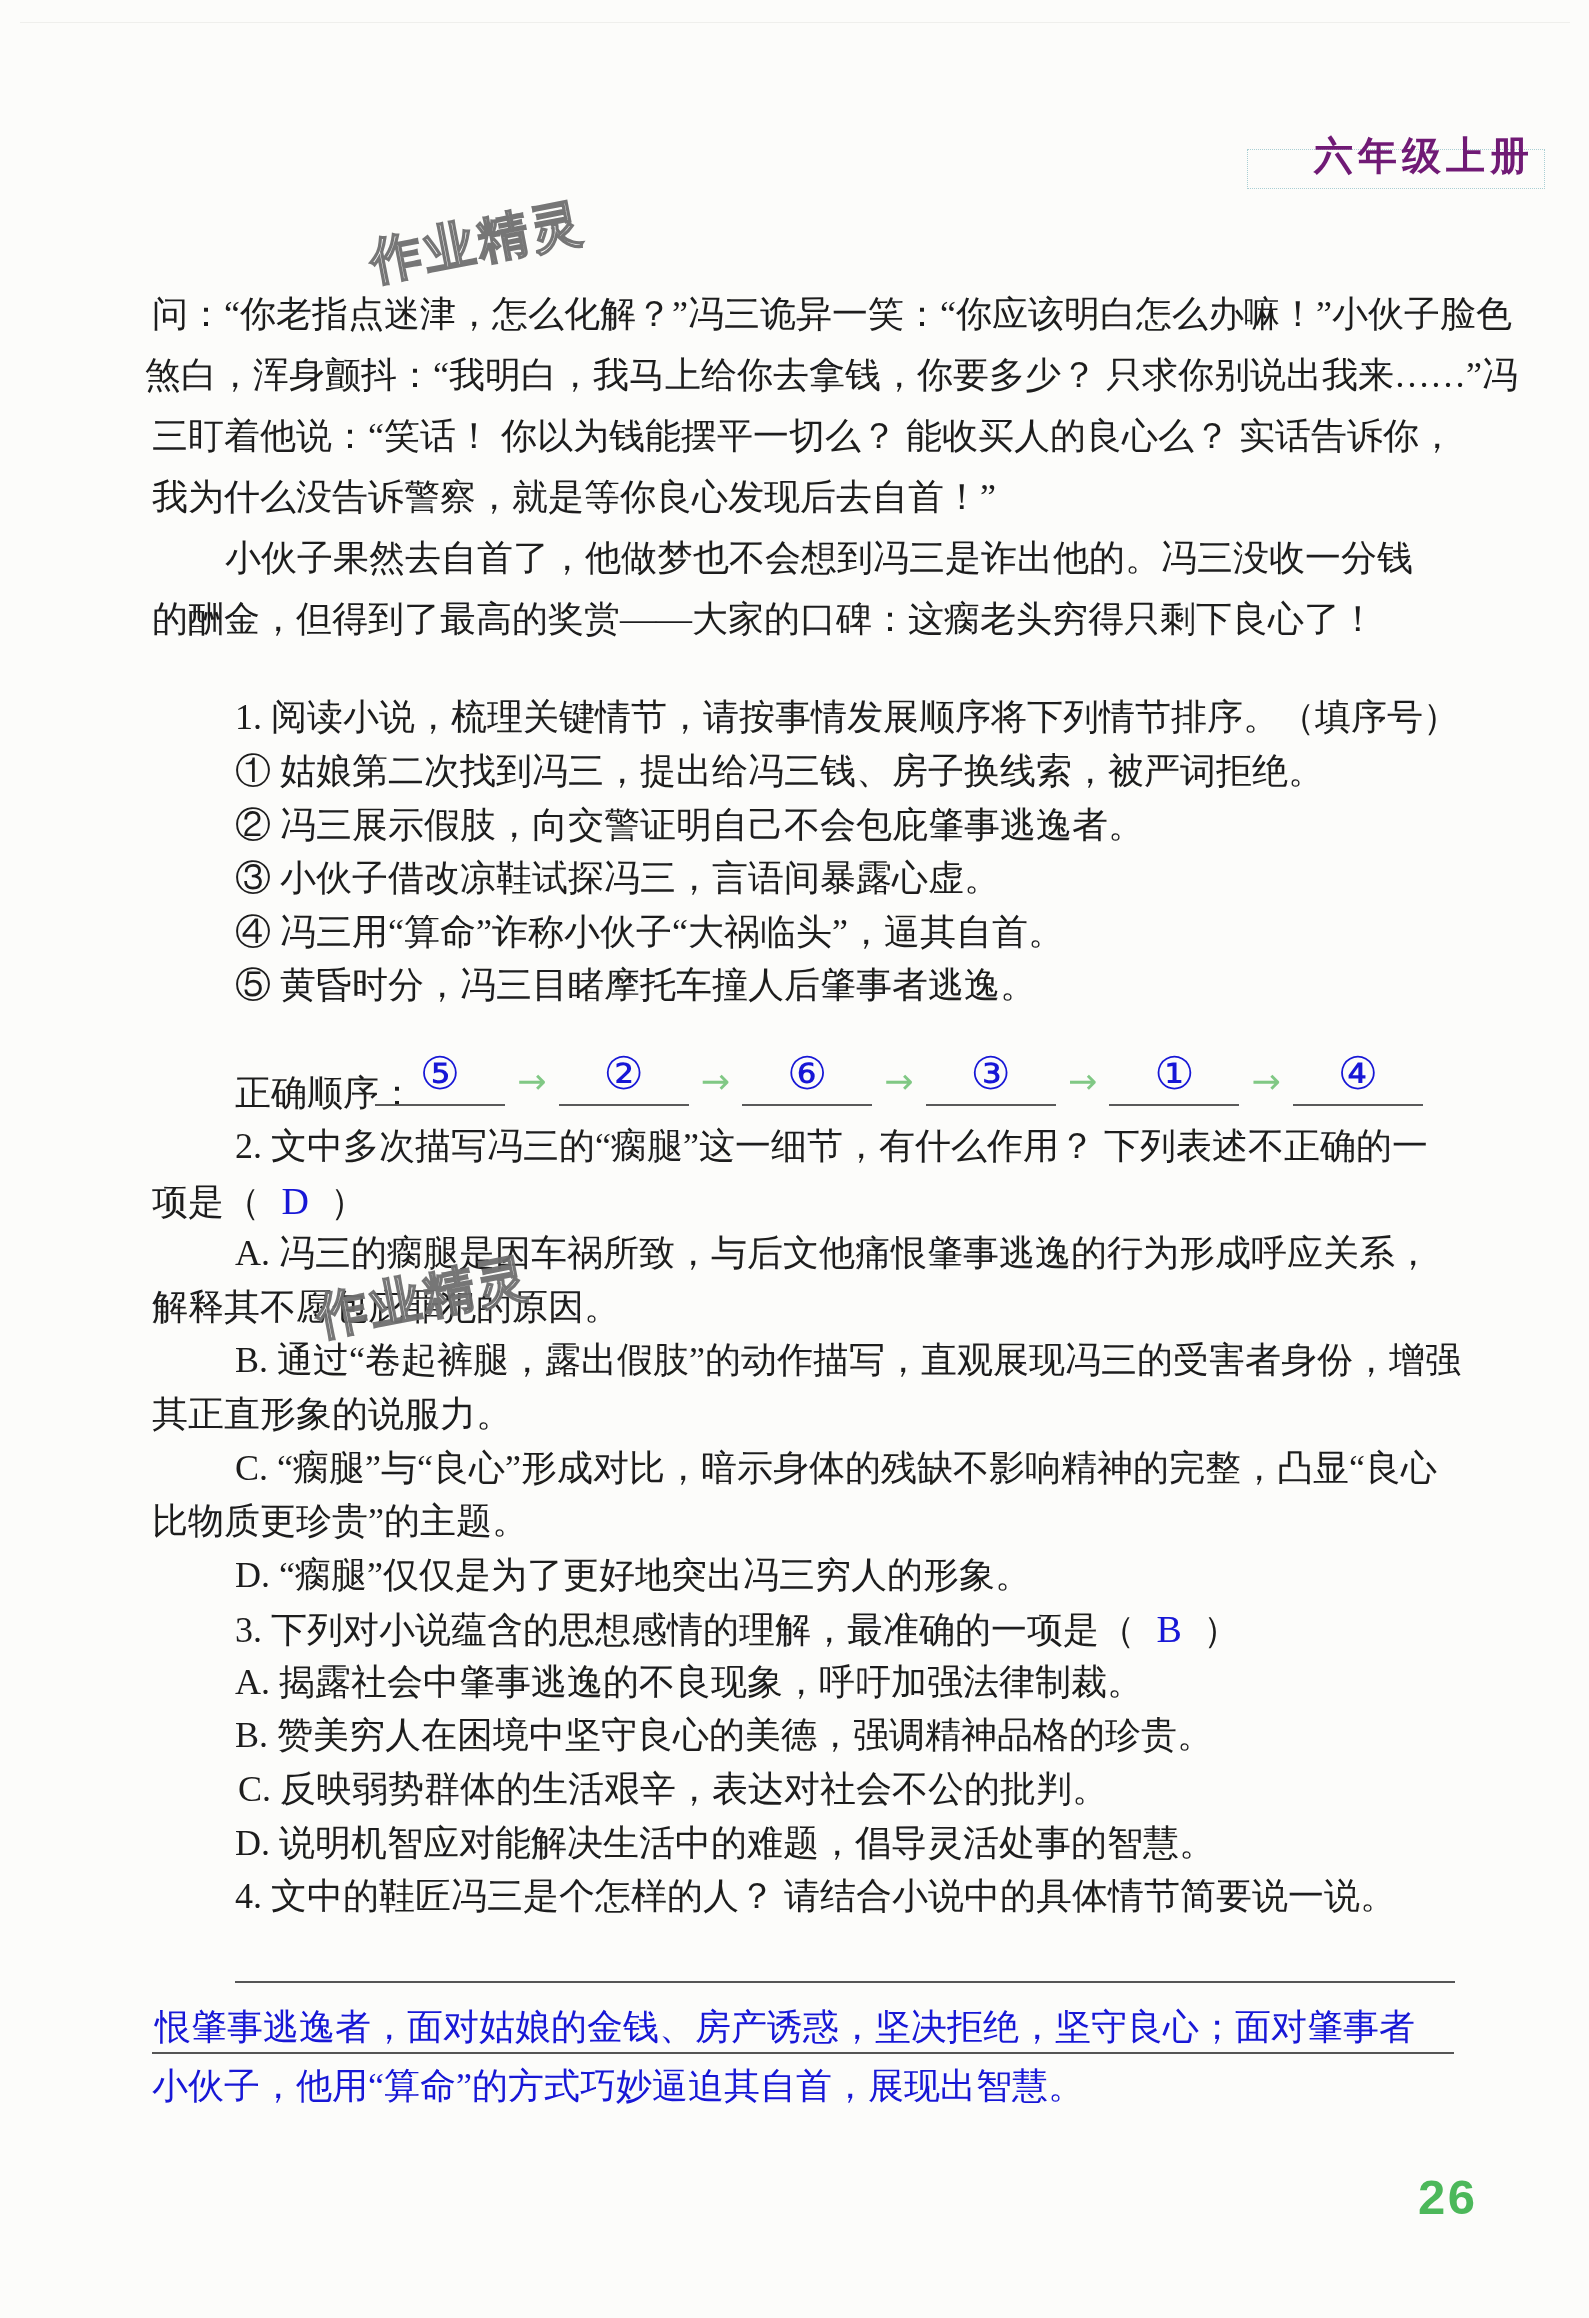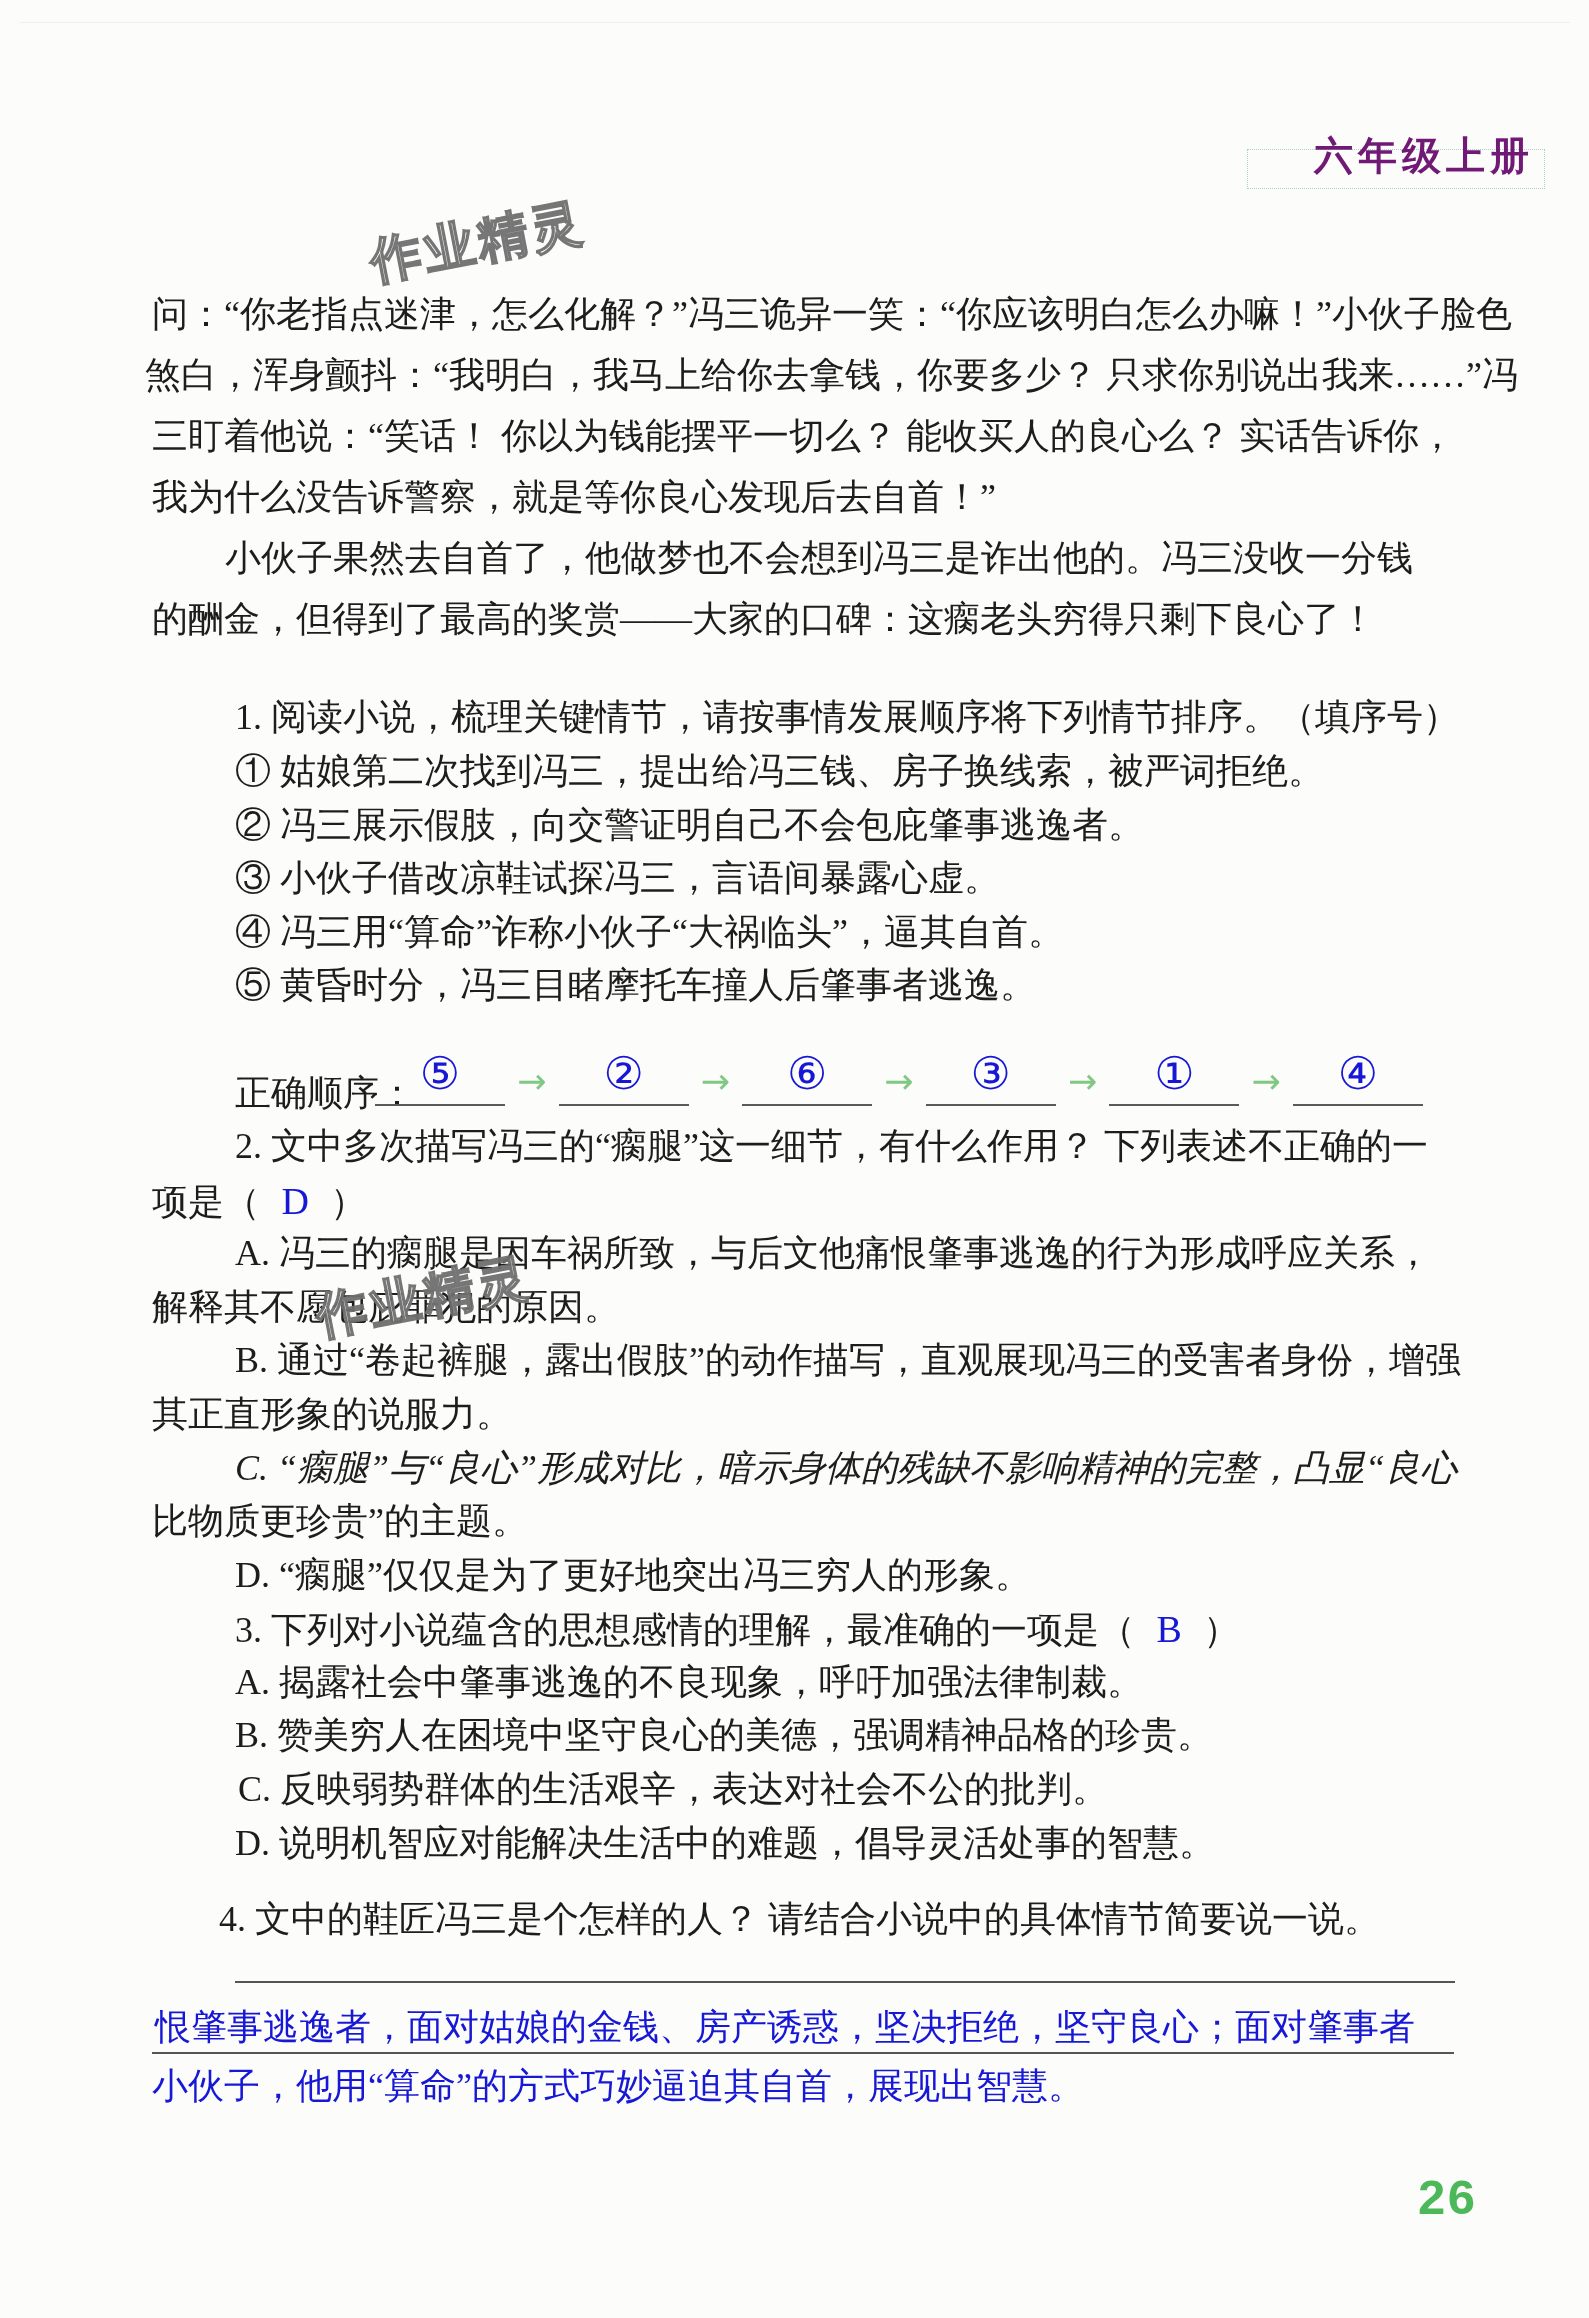--- a/index.html
+++ b/index.html
@@ -126,33 +126,33 @@
   </div>
 
   <div class="line" style="left:235px; top:1125px;">2. 文中多次描写冯三的“瘸腿”这一细节，有什么作用？ 下列表述不正确的一</div>
   <div class="line" style="left:152px; top:1179px;">
     <span>项是（</span><span class="blue ans-letter">D</span><span>）</span>
   </div>
   <div class="line" style="left:235px; top:1232px;">A. 冯三的瘸腿是因车祸所致，与后文他痛恨肇事逃逸的行为形成呼应关系，</div>
   <div class="line" style="left:152px; top:1286px;">解释其不愿包庇罪犯的原因。</div>
   <div class="line" style="left:235px; top:1339px;">B. 通过“卷起裤腿，露出假肢”的动作描写，直观展现冯三的受害者身份，增强</div>
   <div class="line" style="left:152px; top:1393px;">其正直形象的说服力。</div>
-  <div class="line" style="left:235px; top:1447px;font-style:italic;">C. “瘸腿”与“良心”形成对比，暗示身体的残缺不影响精神的完整，凸显“良心</div>
+  <div class="line" style="left:235px; top:1447px;">C. “瘸腿”与“良心”形成对比，暗示身体的残缺不影响精神的完整，凸显“良心</div>
   <div class="line" style="left:152px; top:1500px;">比物质更珍贵”的主题。</div>
   <div class="line" style="left:235px; top:1554px;">D. “瘸腿”仅仅是为了更好地突出冯三穷人的形象。</div>
 
   <div class="line" style="left:235px; top:1607px;">
     <span>3. 下列对小说蕴含的思想感情的理解，最准确的一项是（</span><span class="blue ans-letter">B</span><span>）</span>
   </div>
   <div class="line" style="left:235px; top:1661px;">A. 揭露社会中肇事逃逸的不良现象，呼吁加强法律制裁。</div>
   <div class="line" style="left:235px; top:1714px;">B. 赞美穷人在困境中坚守良心的美德，强调精神品格的珍贵。</div>
   <div class="line" style="left:226px; top:1768px;margin-left:12px;">C. 反映弱势群体的生活艰辛，表达对社会不公的批判。</div>
   <div class="line" style="left:235px; top:1822px;">D. 说明机智应对能解决生活中的难题，倡导灵活处事的智慧。</div>
 
-  <div class="line" style="left:219px; top:1875px;margin-top:23px;">4. 文中的鞋匠冯三是个怎样的人？ 请结合小说中的具体情节简要说一说。</div>
+  <div class="line" style="left:235px; top:1875px;">4. 文中的鞋匠冯三是个怎样的人？ 请结合小说中的具体情节简要说一说。</div>
 
   <div class="rule rule1"></div>
   <div class="line blue" style="left:155px; top:2006px;">恨肇事逃逸者，面对姑娘的金钱、房产诱惑，坚决拒绝，坚守良心；面对肇事者</div>
   <div class="rule rule2"></div>
   <div class="line blue" style="left:152px; top:2065px;">小伙子，他用“算命”的方式巧妙逼迫其自首，展现出智慧。</div>
 
   <div class="page-num">26</div>
 </div>
 
 

